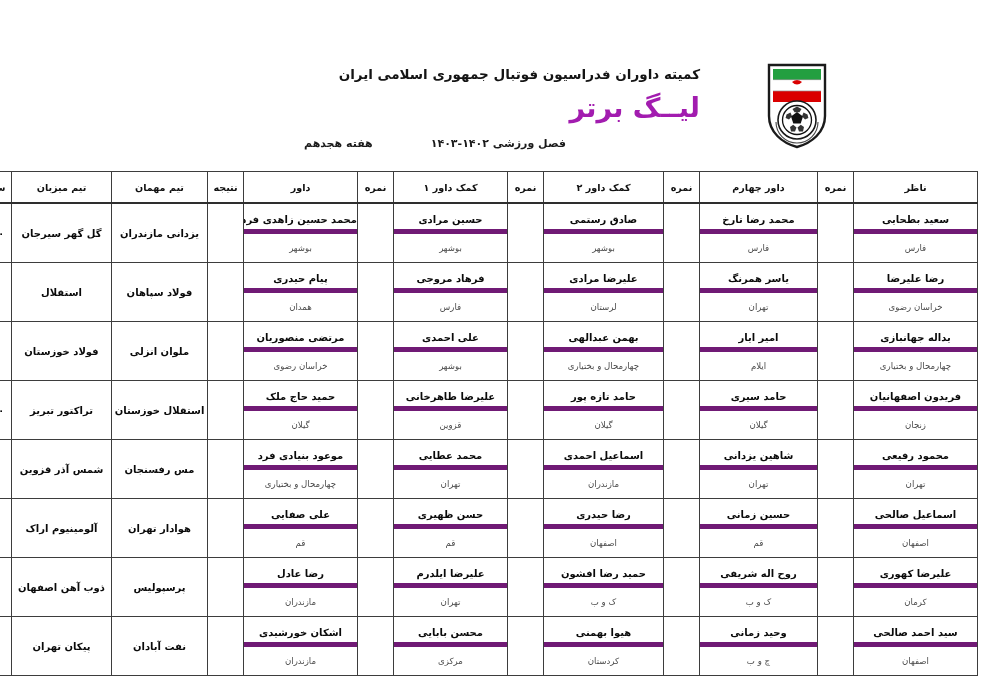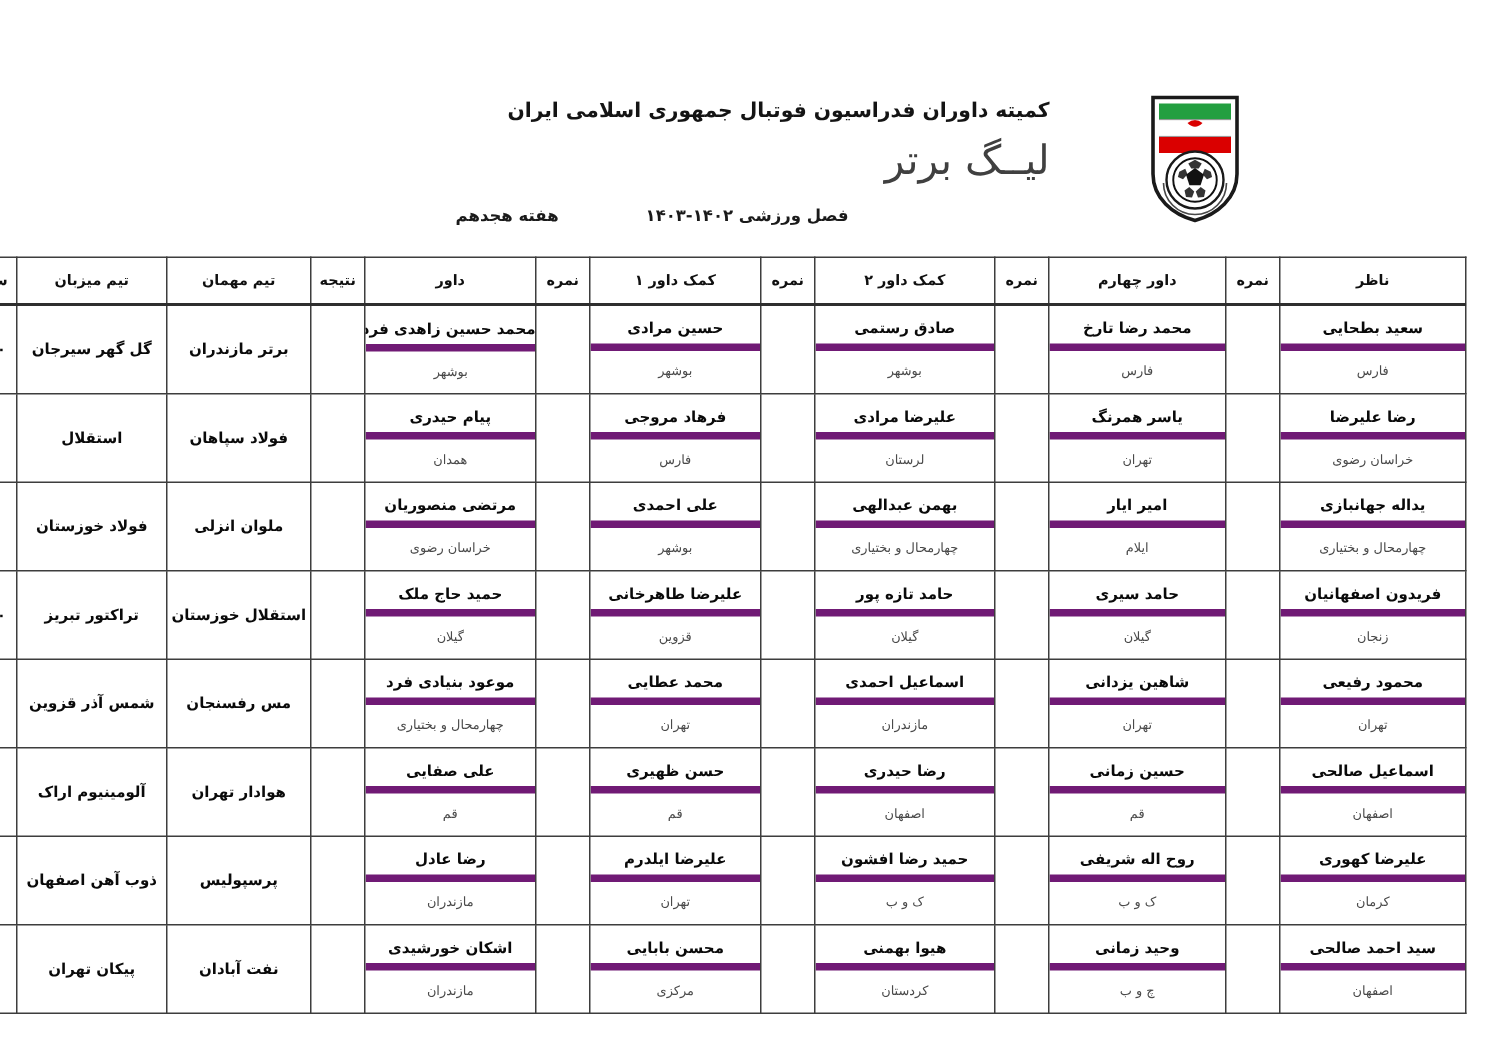--- a/index.html
+++ b/index.html
@@ -52,22 +52,22 @@
   .org-line {
     font-size: 13.5px;
     font-weight: bold;
     letter-spacing: 0px;
     color: #141414;
     margin: 0 0 10px 0;
     white-space: nowrap;
   }
   .league-title {
     font-size: 27px;
-    font-weight: normal;
-    color: #404040;
+    font-weight: bold;
+    color: #a21caf;
     margin: 0 0 14px 0;
     letter-spacing: 1px;
   }
   .sub-line {
     display: flex;
     justify-content: center;
     gap: 58px;
     font-size: 11px;
     font-weight: bold;
     color: #1a1a1a;
@@ -233,21 +233,21 @@
             <td class="person">
               <div class="pname">حسین مرادی</div>
               <div class="pprov">بوشهر</div>
             </td>
             <td class="num"></td>
             <td class="person">
               <div class="pname">محمد حسین زاهدی فرد</div>
               <div class="pprov">بوشهر</div>
             </td>
             <td class="num result"></td>
-            <td class="simple">برتر مازندران</td>
+            <td class="simple">یزدانی مازندران</td>
             <td class="simple">گل گهر سیرجان</td>
             <td class="simple time">۱۴:۳۰</td>
           </tr>
           <tr>
             <td class="person">
               <div class="pname">رضا علیرضا</div>
               <div class="pprov">خراسان رضوی</div>
             </td>
             <td class="num"></td>
             <td class="person">

